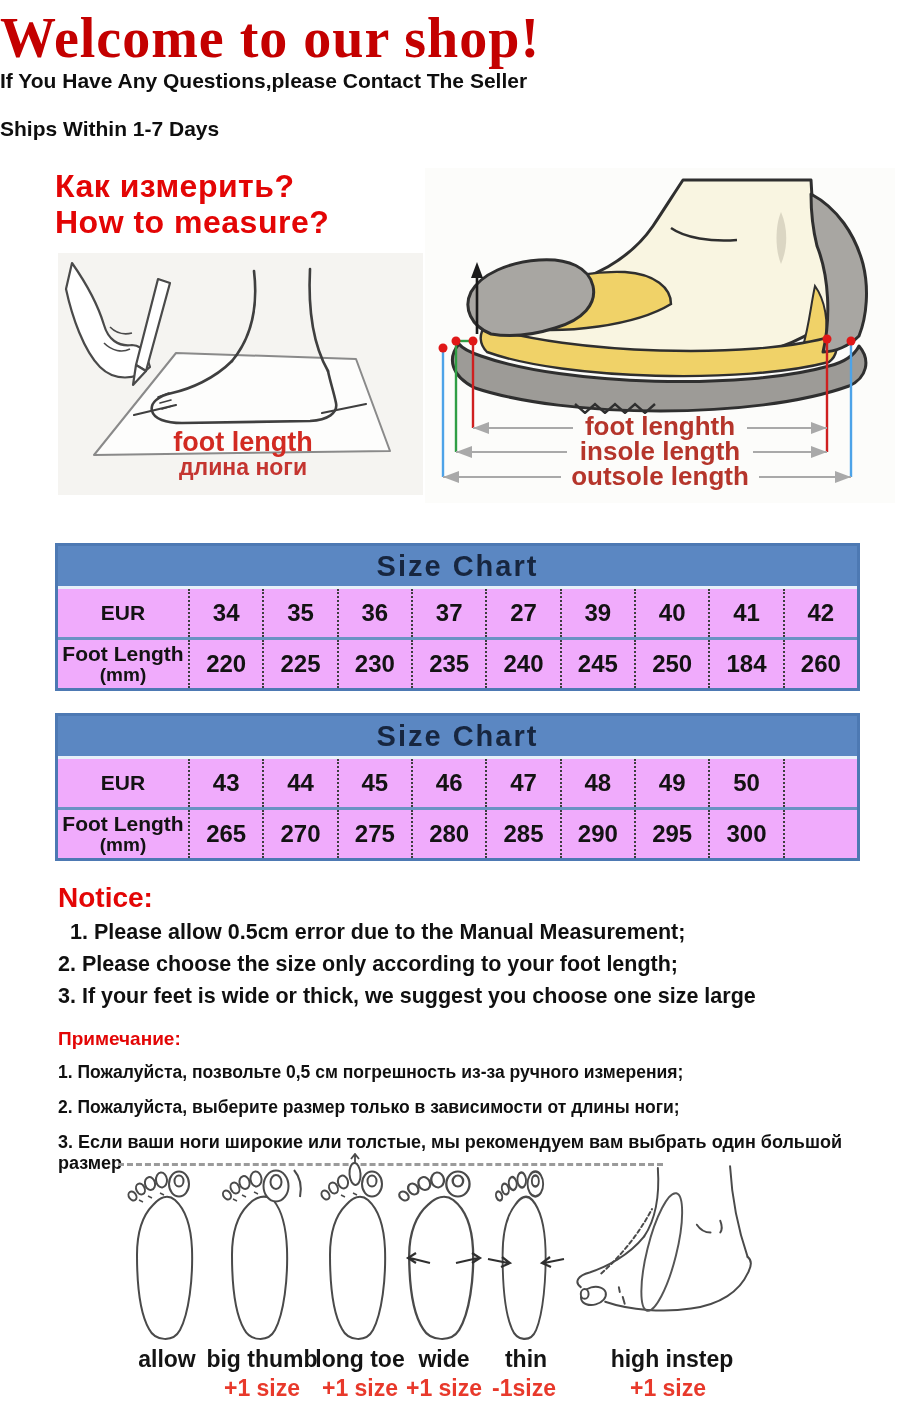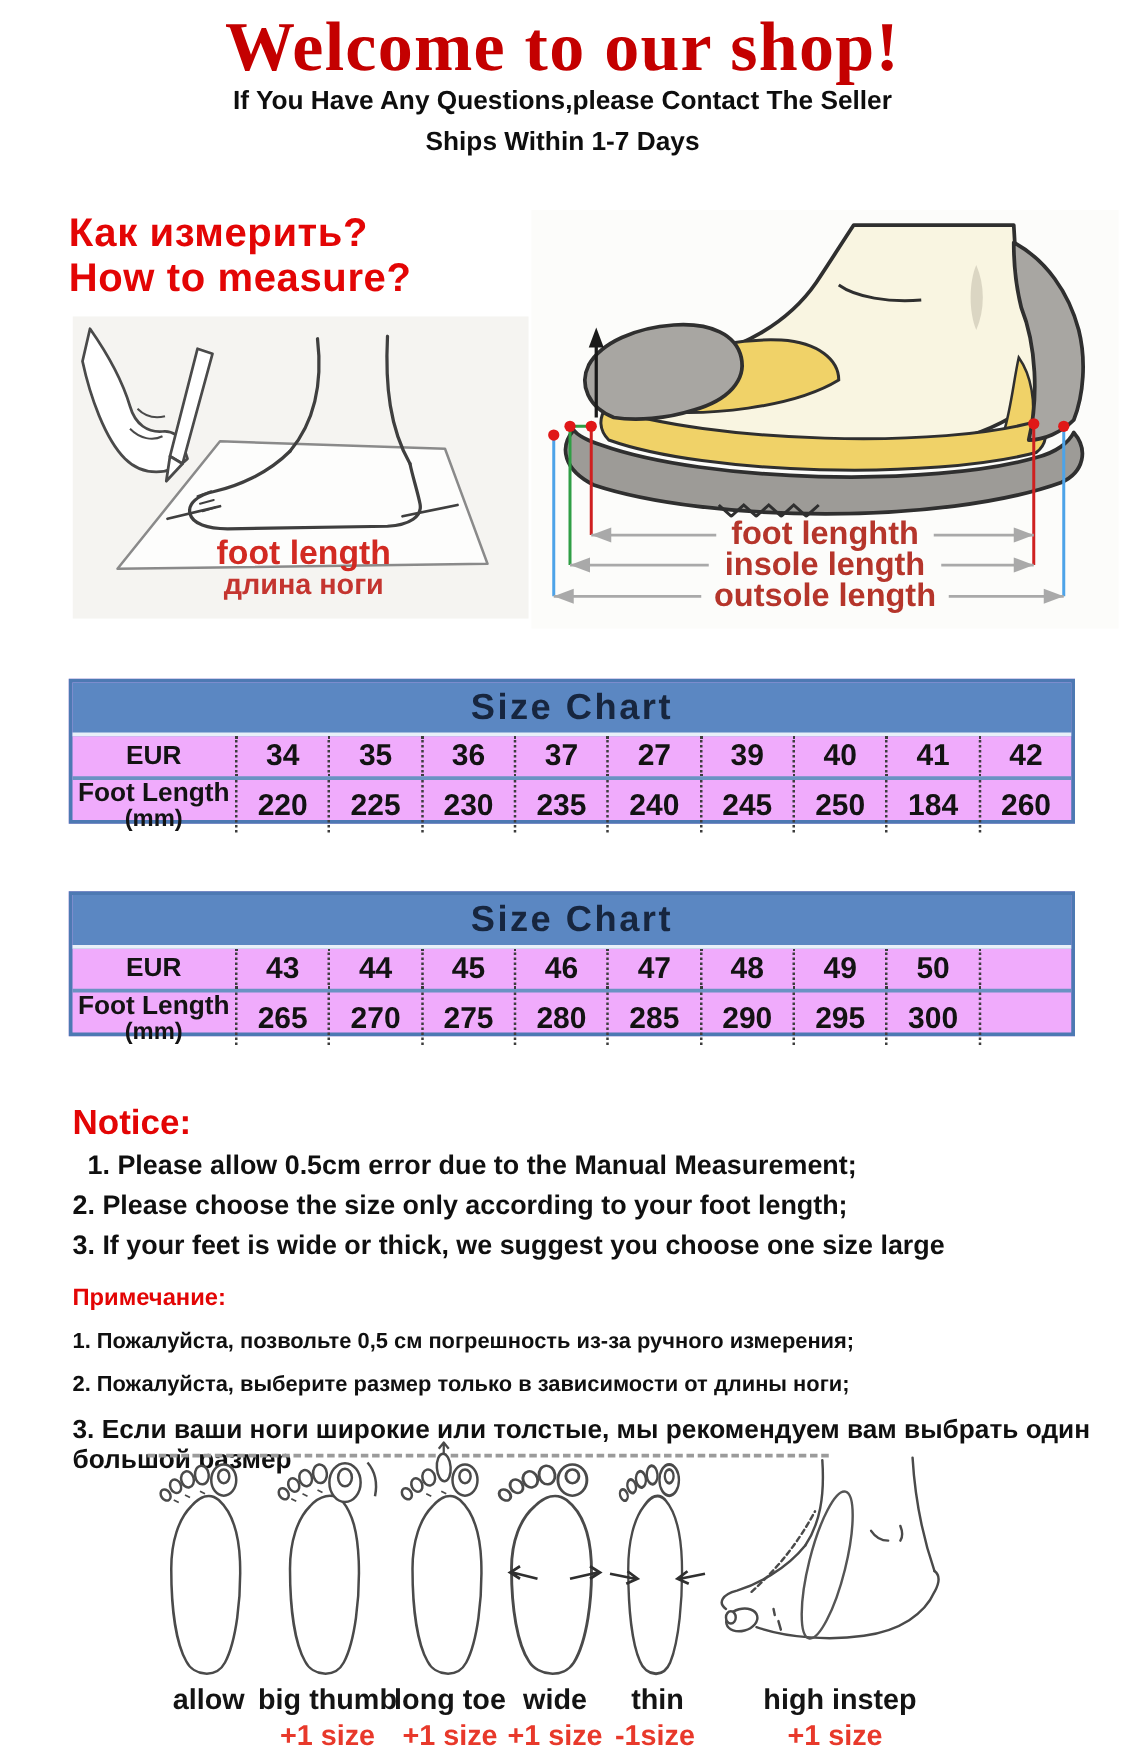--- a/index.html
+++ b/index.html
@@ -1,49 +1,49 @@
 <!DOCTYPE html>
 <html><head>
 <meta charset="utf-8">
 <style>
   html,body{margin:0;padding:0;background:#fff;}
   .page{position:relative;width:900px;height:1408px;background:#ffffff;overflow:hidden;
         font-family:"Liberation Sans","DejaVu Sans",sans-serif;color:#111;}
   .abs{position:absolute;}
-  .ctr{left:0;right:0;text-align:center;}
+  .ctr{left:0;right:0;}
   .title{top:6px;font-family:"Liberation Serif","DejaVu Serif",serif;font-weight:bold;
          font-size:56px;color:#c40000;letter-spacing:1px;}
   .sub{font-size:21px;font-weight:bold;color:#0e0e0e;}
   .h-red{left:55px;color:#e30505;font-size:32px;font-weight:bold;letter-spacing:0.5px;}
   
   .size-table{left:55px;width:805px;border:3px solid #4d79b3;box-sizing:border-box;background:#f0abfc;}
   .st-header{height:40px;background:#5b87c2;border-bottom:3px solid #e8f0f9;color:#17263f;
              display:flex;align-items:center;justify-content:center;
              font-size:29px;font-weight:bold;letter-spacing:2px;}
-  .st-row{display:grid;grid-template-columns:130px repeat(9,1fr);height:32px;}
+  .st-row{display:grid;grid-template-columns:130px repeat(9,1fr);height:48px;}
   .st-row.second{border-top:3px solid #6b92c3;}
   .st-cell{display:flex;align-items:center;justify-content:center;
            font-weight:bold;font-size:24px;color:#131313;border-left:2px dotted #3d3d3d;}
   .st-label{border-left:none;font-size:21px;flex-direction:column;line-height:1.05;}
   .st-label .l2{font-size:19px;}
   .notice-h{left:58px;color:#e30505;font-weight:bold;}
   .notice-item{left:58px;font-weight:bold;color:#101010;}
   .foot-name{font-size:23px;font-weight:bold;color:#141414;transform:translateX(-50%);white-space:nowrap;}
   .foot-adj{font-size:23px;font-weight:bold;color:#e8392b;transform:translateX(-50%);white-space:nowrap;}
   .dash-line{border-top:3px dashed #9b9b9b;height:0;}
   svg text{font-family:"Liberation Sans","DejaVu Sans",sans-serif;font-weight:bold;}
 </style>
 </head>
 <body>
 
 <div class="page">
 
   <div class="abs ctr title">Welcome to our shop!</div>
   <div class="abs ctr sub" style="top:69px;">If You Have Any Questions,please Contact The Seller</div>
-  <div class="abs ctr sub" style="top:102px;">Ships Within 1-7 Days</div>
+  <div class="abs ctr sub" style="top:117px;">Ships Within 1-7 Days</div>
 
   <div class="abs h-red" style="top:168px;">Как измерить?</div>
   <div class="abs h-red" style="top:204px;">How to measure?</div>
 
   <svg class="abs" style="left:58px;top:253px;" width="365" height="242" viewBox="0 0 365 242">
     <rect x="0" y="0" width="365" height="242" fill="#f5f4f1"></rect>
     <polygon points="118,100 298,106 332,198 36,202" fill="#fdfdfc" stroke="#8a8a8a" stroke-width="2" stroke-linejoin="round"></polygon>
     <g fill="none" stroke="#3f3f3f" stroke-width="2.6" stroke-linecap="round">
       <path d="M196,18 C200,52 194,84 174,108"></path>
       <path d="M252,16 C250,56 254,90 270,118"></path>
@@ -185,21 +185,21 @@
   </div>
 
   <div class="abs notice-h" style="top:882px;font-size:28px;">Notice:</div>
   <div class="abs notice-item" style="top:920px;font-size:21.5px;margin-left:12px;">1. Please allow 0.5cm error due to the Manual Measurement;</div>
   <div class="abs notice-item" style="top:952px;font-size:21.5px;">2. Please choose the size only according to your foot length;</div>
   <div class="abs notice-item" style="top:984px;font-size:21.5px;">3. If your feet is wide or thick, we suggest you choose one size large</div>
 
   <div class="abs notice-h" style="top:1028px;font-size:19px;">Примечание:</div>
   <div class="abs notice-item" style="top:1062px;font-size:17.5px;">1. Пожалуйста, позвольте 0,5 см погрешность из-за ручного измерения;</div>
   <div class="abs notice-item" style="top:1097px;font-size:17.5px;">2. Пожалуйста, выберите размер только в зависимости от длины ноги;</div>
-  <div class="abs notice-item" style="top:1132px;font-size:21px;">3. Если ваши ноги широкие или толстые, мы рекомендуем вам выбрать один большой размер</div>
+  <div class="abs notice-item" style="top:1132px;font-size:18px;">3. Если ваши ноги широкие или толстые, мы рекомендуем вам выбрать один большой размер</div>
 
   <div class="abs dash-line" style="left:118px;top:1163px;width:545px;"></div>
 
   <svg class="abs" style="left:121px;top:1167px;" width="92" height="180" viewBox="0 0 92 180">
     <g stroke="#4a4a4a" stroke-width="2" fill="#fff">
       <path d="M32,38 C22,48 16,66 16,88 C16,120 20,148 28,162 C34,174 52,176 59,163 C68,146 72,112 71,82 C70,58 64,42 54,33 C47,27 39,30 32,38 Z"></path>
       <ellipse cx="58" cy="17" rx="10" ry="12.5"></ellipse>
         <ellipse cx="58" cy="14" rx="4.5" ry="5.5"></ellipse>
       <ellipse cx="40.5" cy="13" rx="5.5" ry="7.5" transform="rotate(-6 40.5 13)"></ellipse>
       <ellipse cx="29" cy="16.5" rx="5" ry="6.5" transform="rotate(-14 29 16.5)"></ellipse>

